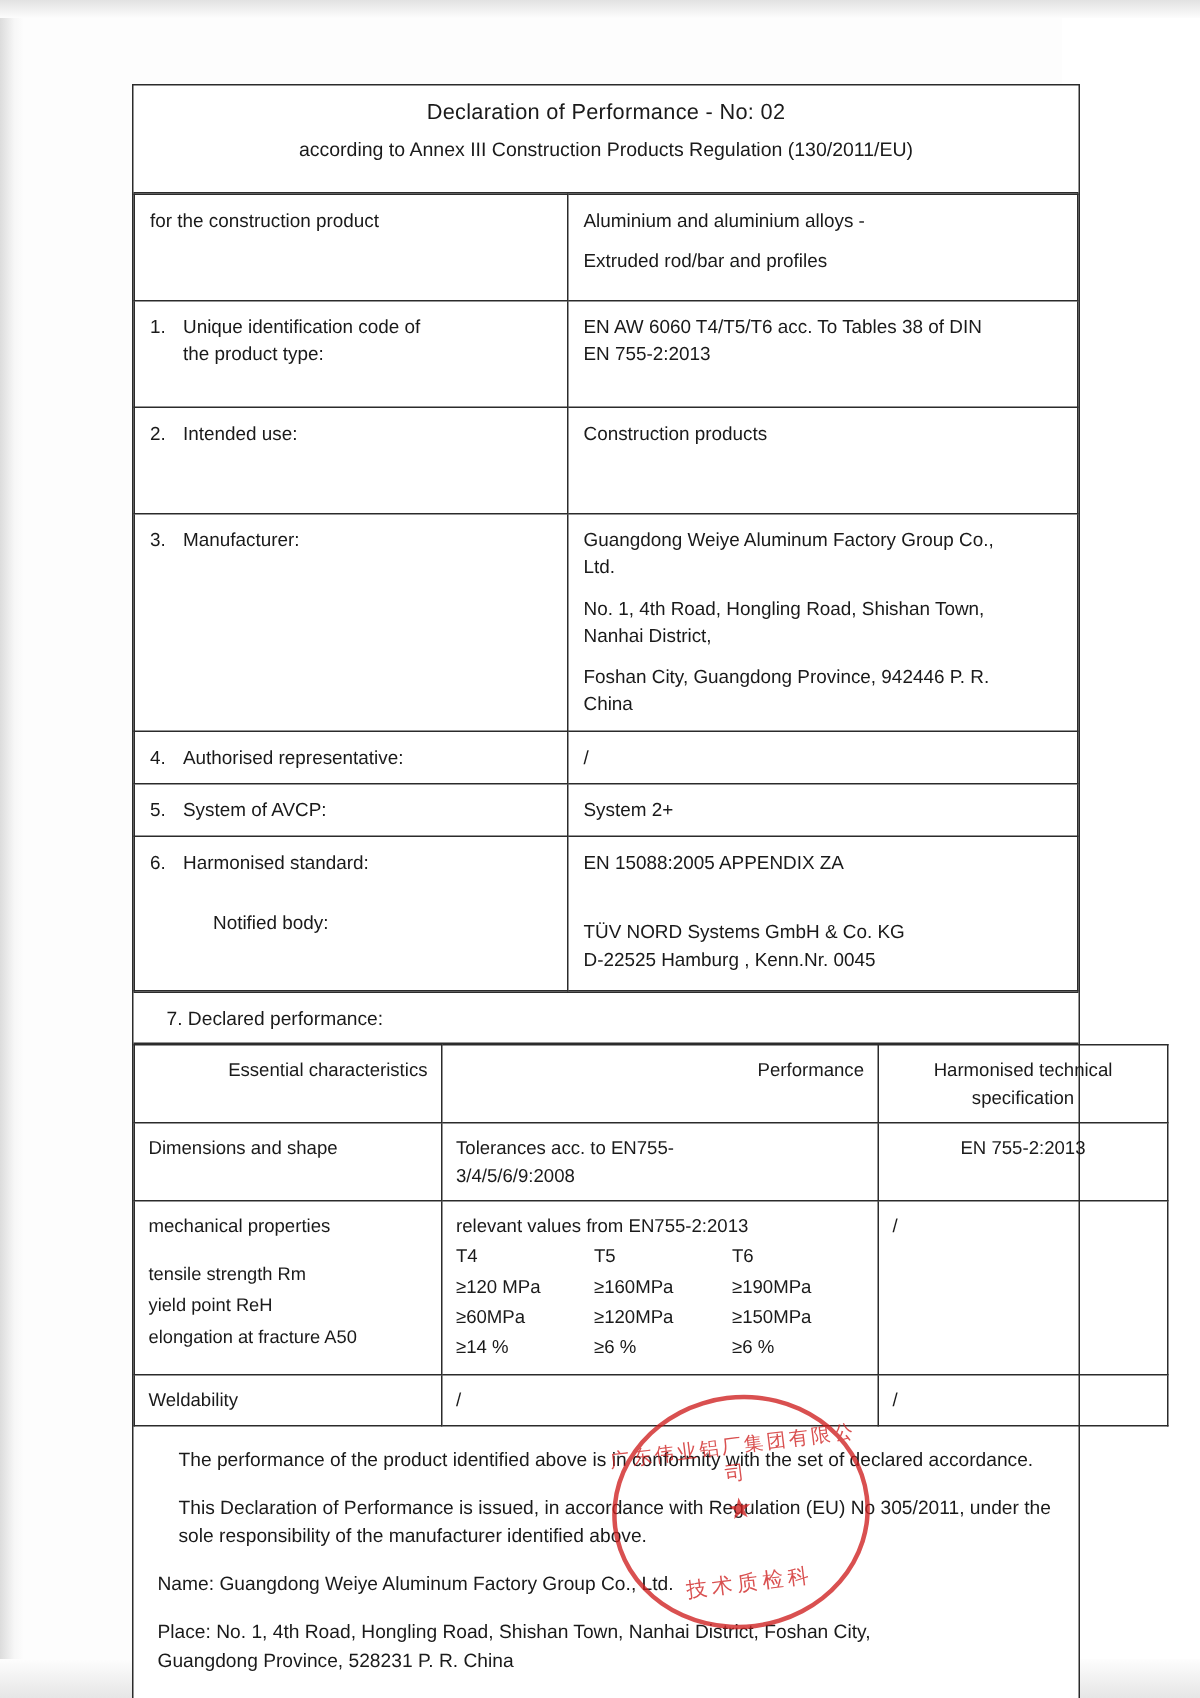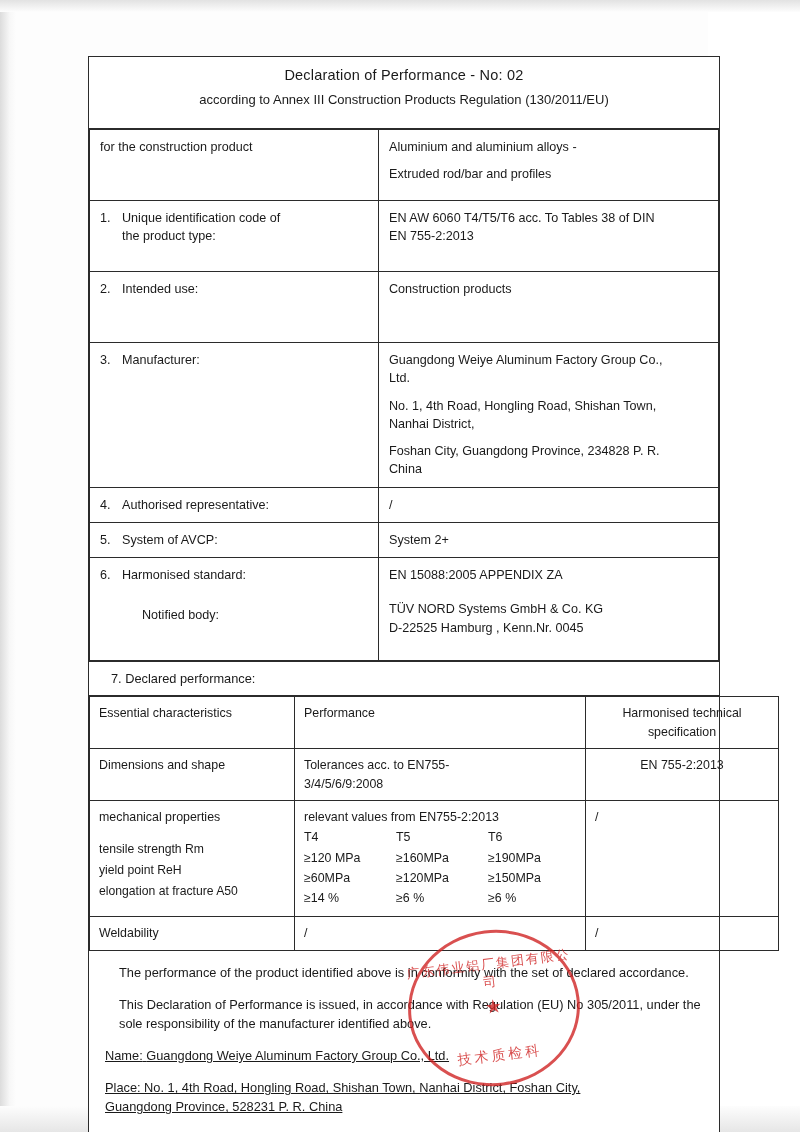--- a/index.html
+++ b/index.html
@@ -116,21 +116,21 @@
   table.perf td {
     border: 1px solid #2b2b2b;
     font-size: 12.4px;
     padding: 7px 9px;
     vertical-align: top;
     line-height: 1.5;
   }
   table.perf td.c1 { width: 186px; }
   table.perf td.c2 { width: 272px; }
   table.perf td.c3 { width: 174px; text-align: center; }
-  .center { text-align: left; }
+  .center { text-align: right; }
 
   .mech-grid {
     display: grid;
     grid-template-columns: 92px 92px 88px;
     font-size: 12.4px;
     line-height: 1.65;
   }
   .mech-left {
     font-size: 12.2px;
     line-height: 1.7;
@@ -143,21 +143,20 @@
     line-height: 1.5;
     position: relative;
   }
   .footer .fp {
     margin: 0 0 13px 0;
     padding-left: 16px;
   }
   .footer .fp-flush {
     margin: 0 0 13px 0;
     padding-left: 2px;
-    text-decoration: underline;
   }
 
   
   .stamp {
     position: absolute;
     left: 408px;
     top: 930px;
     width: 166px;
     height: 150px;
     border-radius: 50%;
@@ -256,21 +255,21 @@
         <td>
           <div class="p">
             <span>Guangdong Weiye Aluminum Factory Group Co.,</span><br>
             <span>Ltd.</span>
           </div>
           <div class="p">
             <span>No. 1, 4th Road, Hongling Road, Shishan Town,</span><br>
             <span>Nanhai District,</span>
           </div>
           <div class="p">
-            <span>Foshan City, Guangdong Province, 234828 P. R.</span><br>
+            <span>Foshan City, Guangdong Province, 942446 P. R.</span><br>
             <span>China</span>
           </div>
         </td>
       </tr>
 
       <tr>
         <td class="left-col pad-l">
           <span class="idx">4.</span><span class="idx-body">Authorised representative:</span>
         </td>
         <td>
@@ -287,21 +286,21 @@
         </td>
       </tr>
 
       <tr>
         <td class="left-col pad-l" style="height:86px">
           <span class="idx">6.</span><span class="idx-body">Harmonised standard:</span>
           <div class="notified-label">Notified body:</div>
         </td>
         <td>
           <div class="p">EN 15088:2005 APPENDIX ZA</div>
-          <div style="margin-top:16px">TÜV NORD Systems GmbH &amp; Co. KG</div>
+          <div style="margin-top:28px">TÜV NORD Systems GmbH &amp; Co. KG</div>
           <div>D-22525 Hamburg , Kenn.Nr.  0045</div>
         </td>
       </tr>
     </tbody>
       </table>
 
     <div class="sec7">7. Declared performance:</div>
 
     <table class="perf">
       <tbody>

